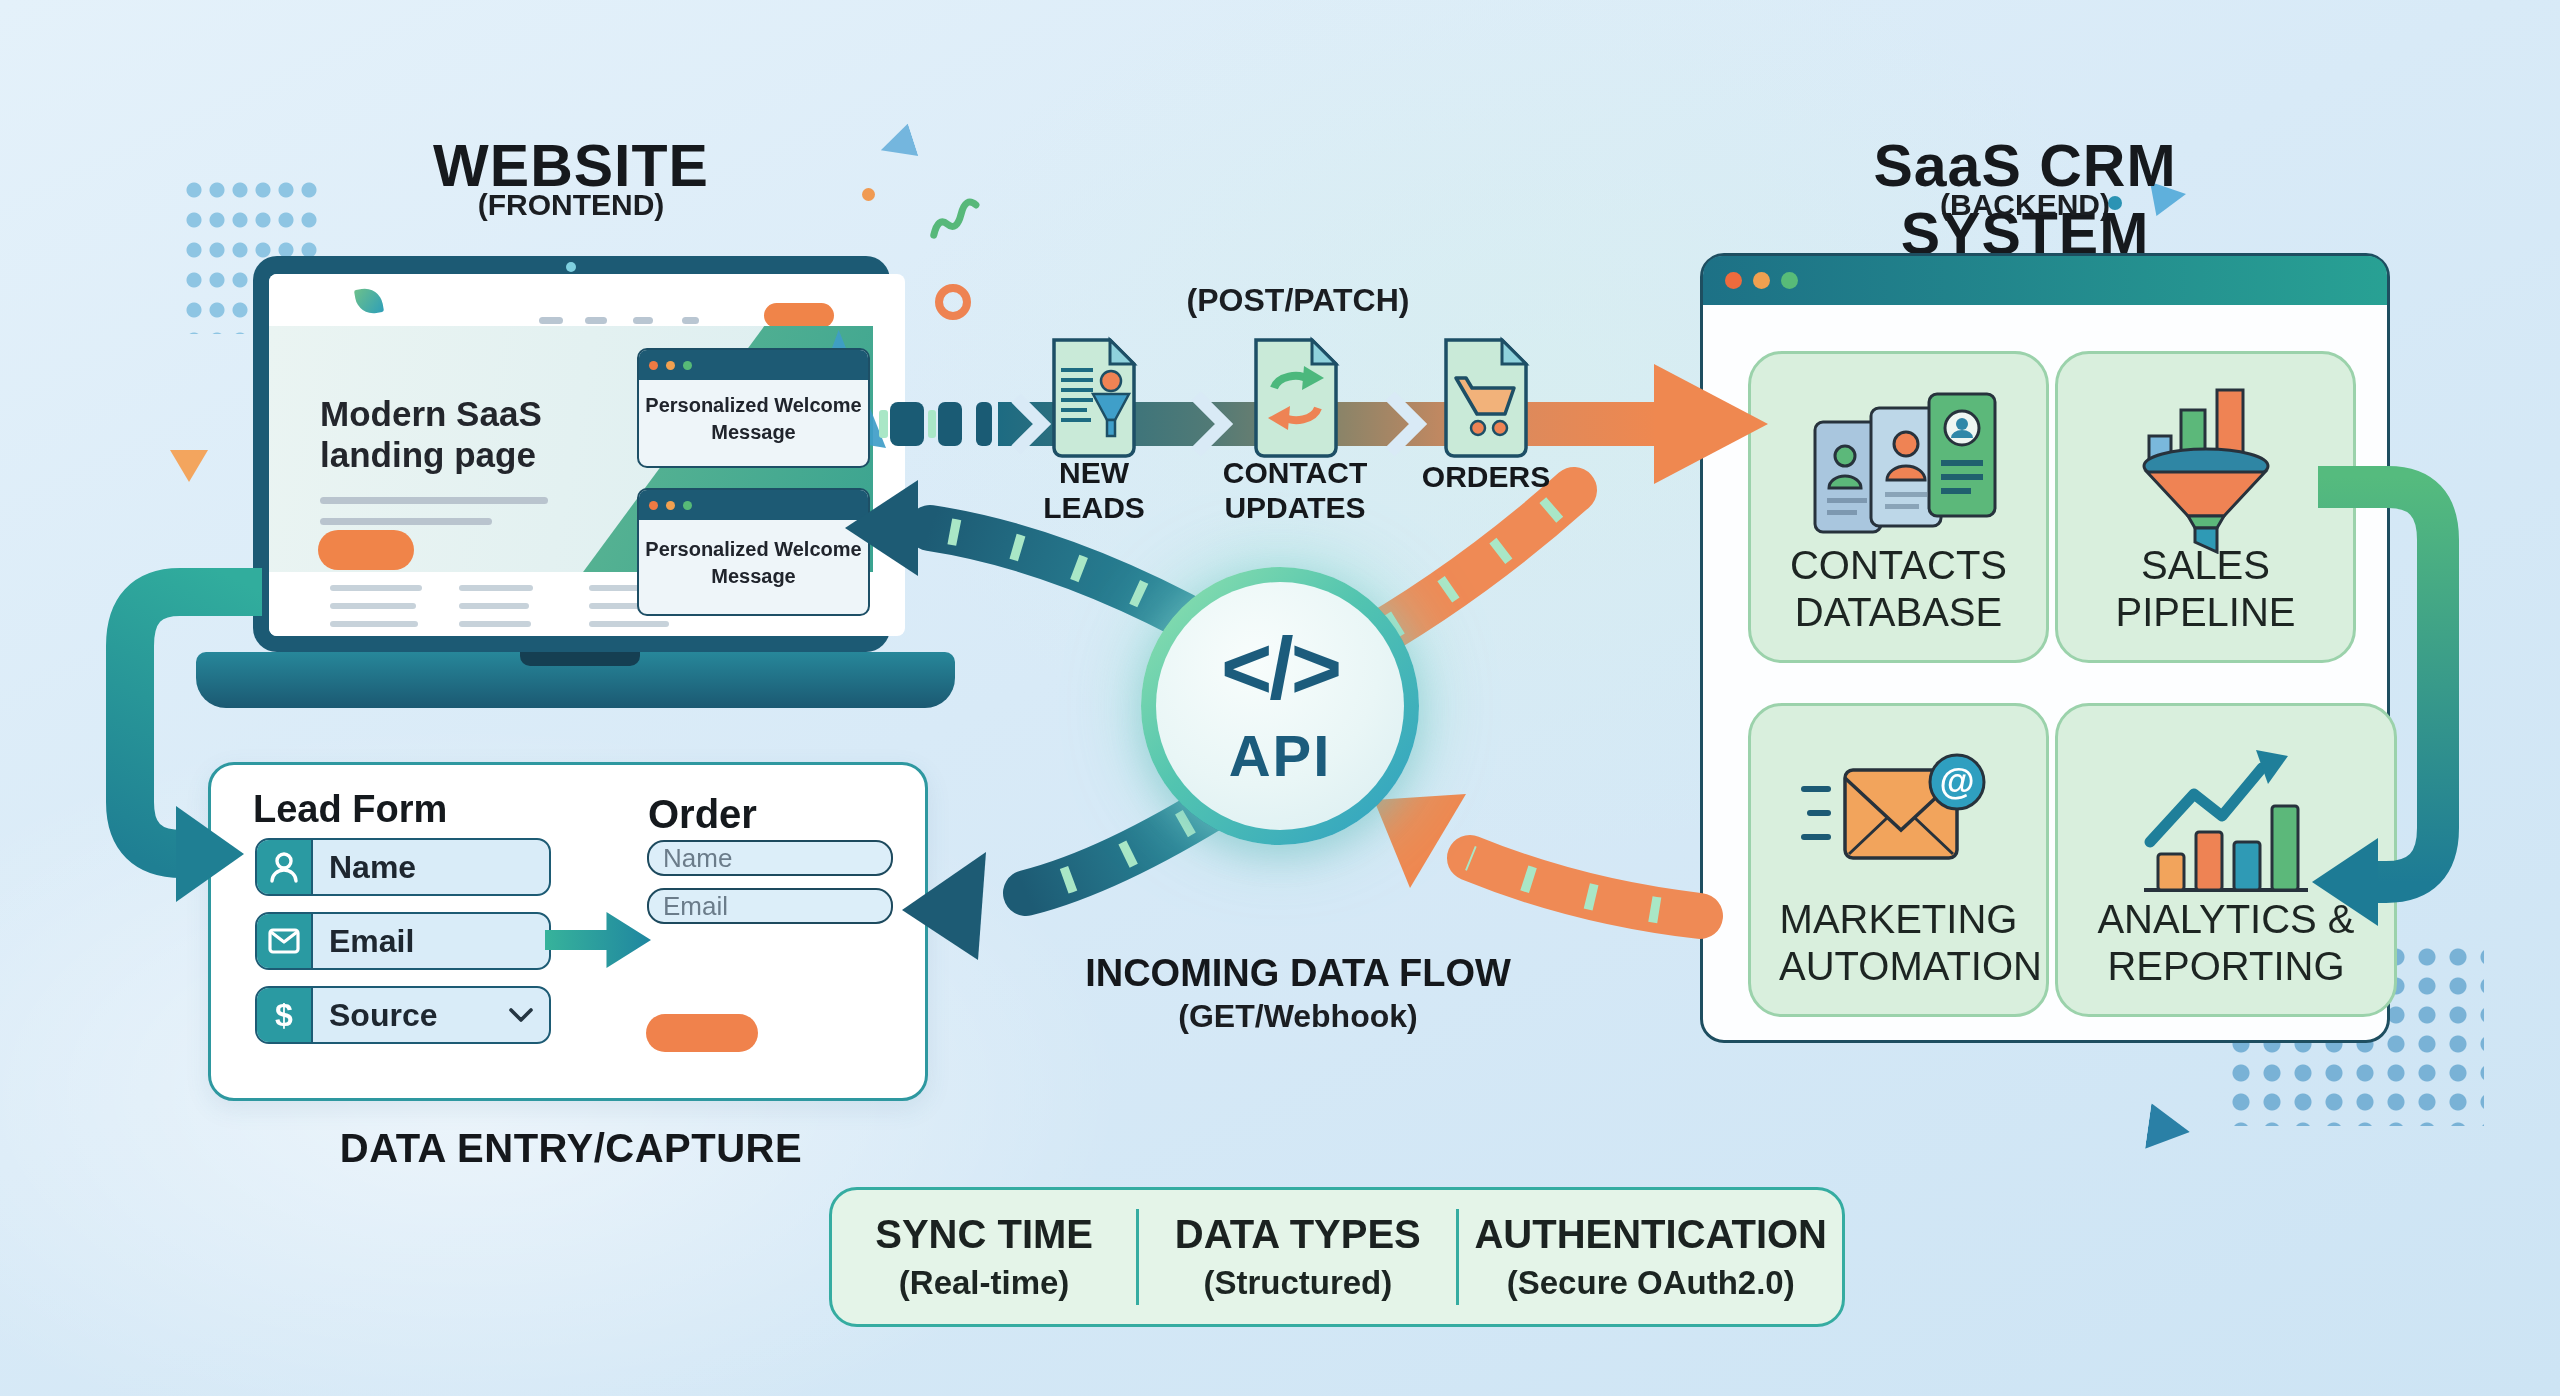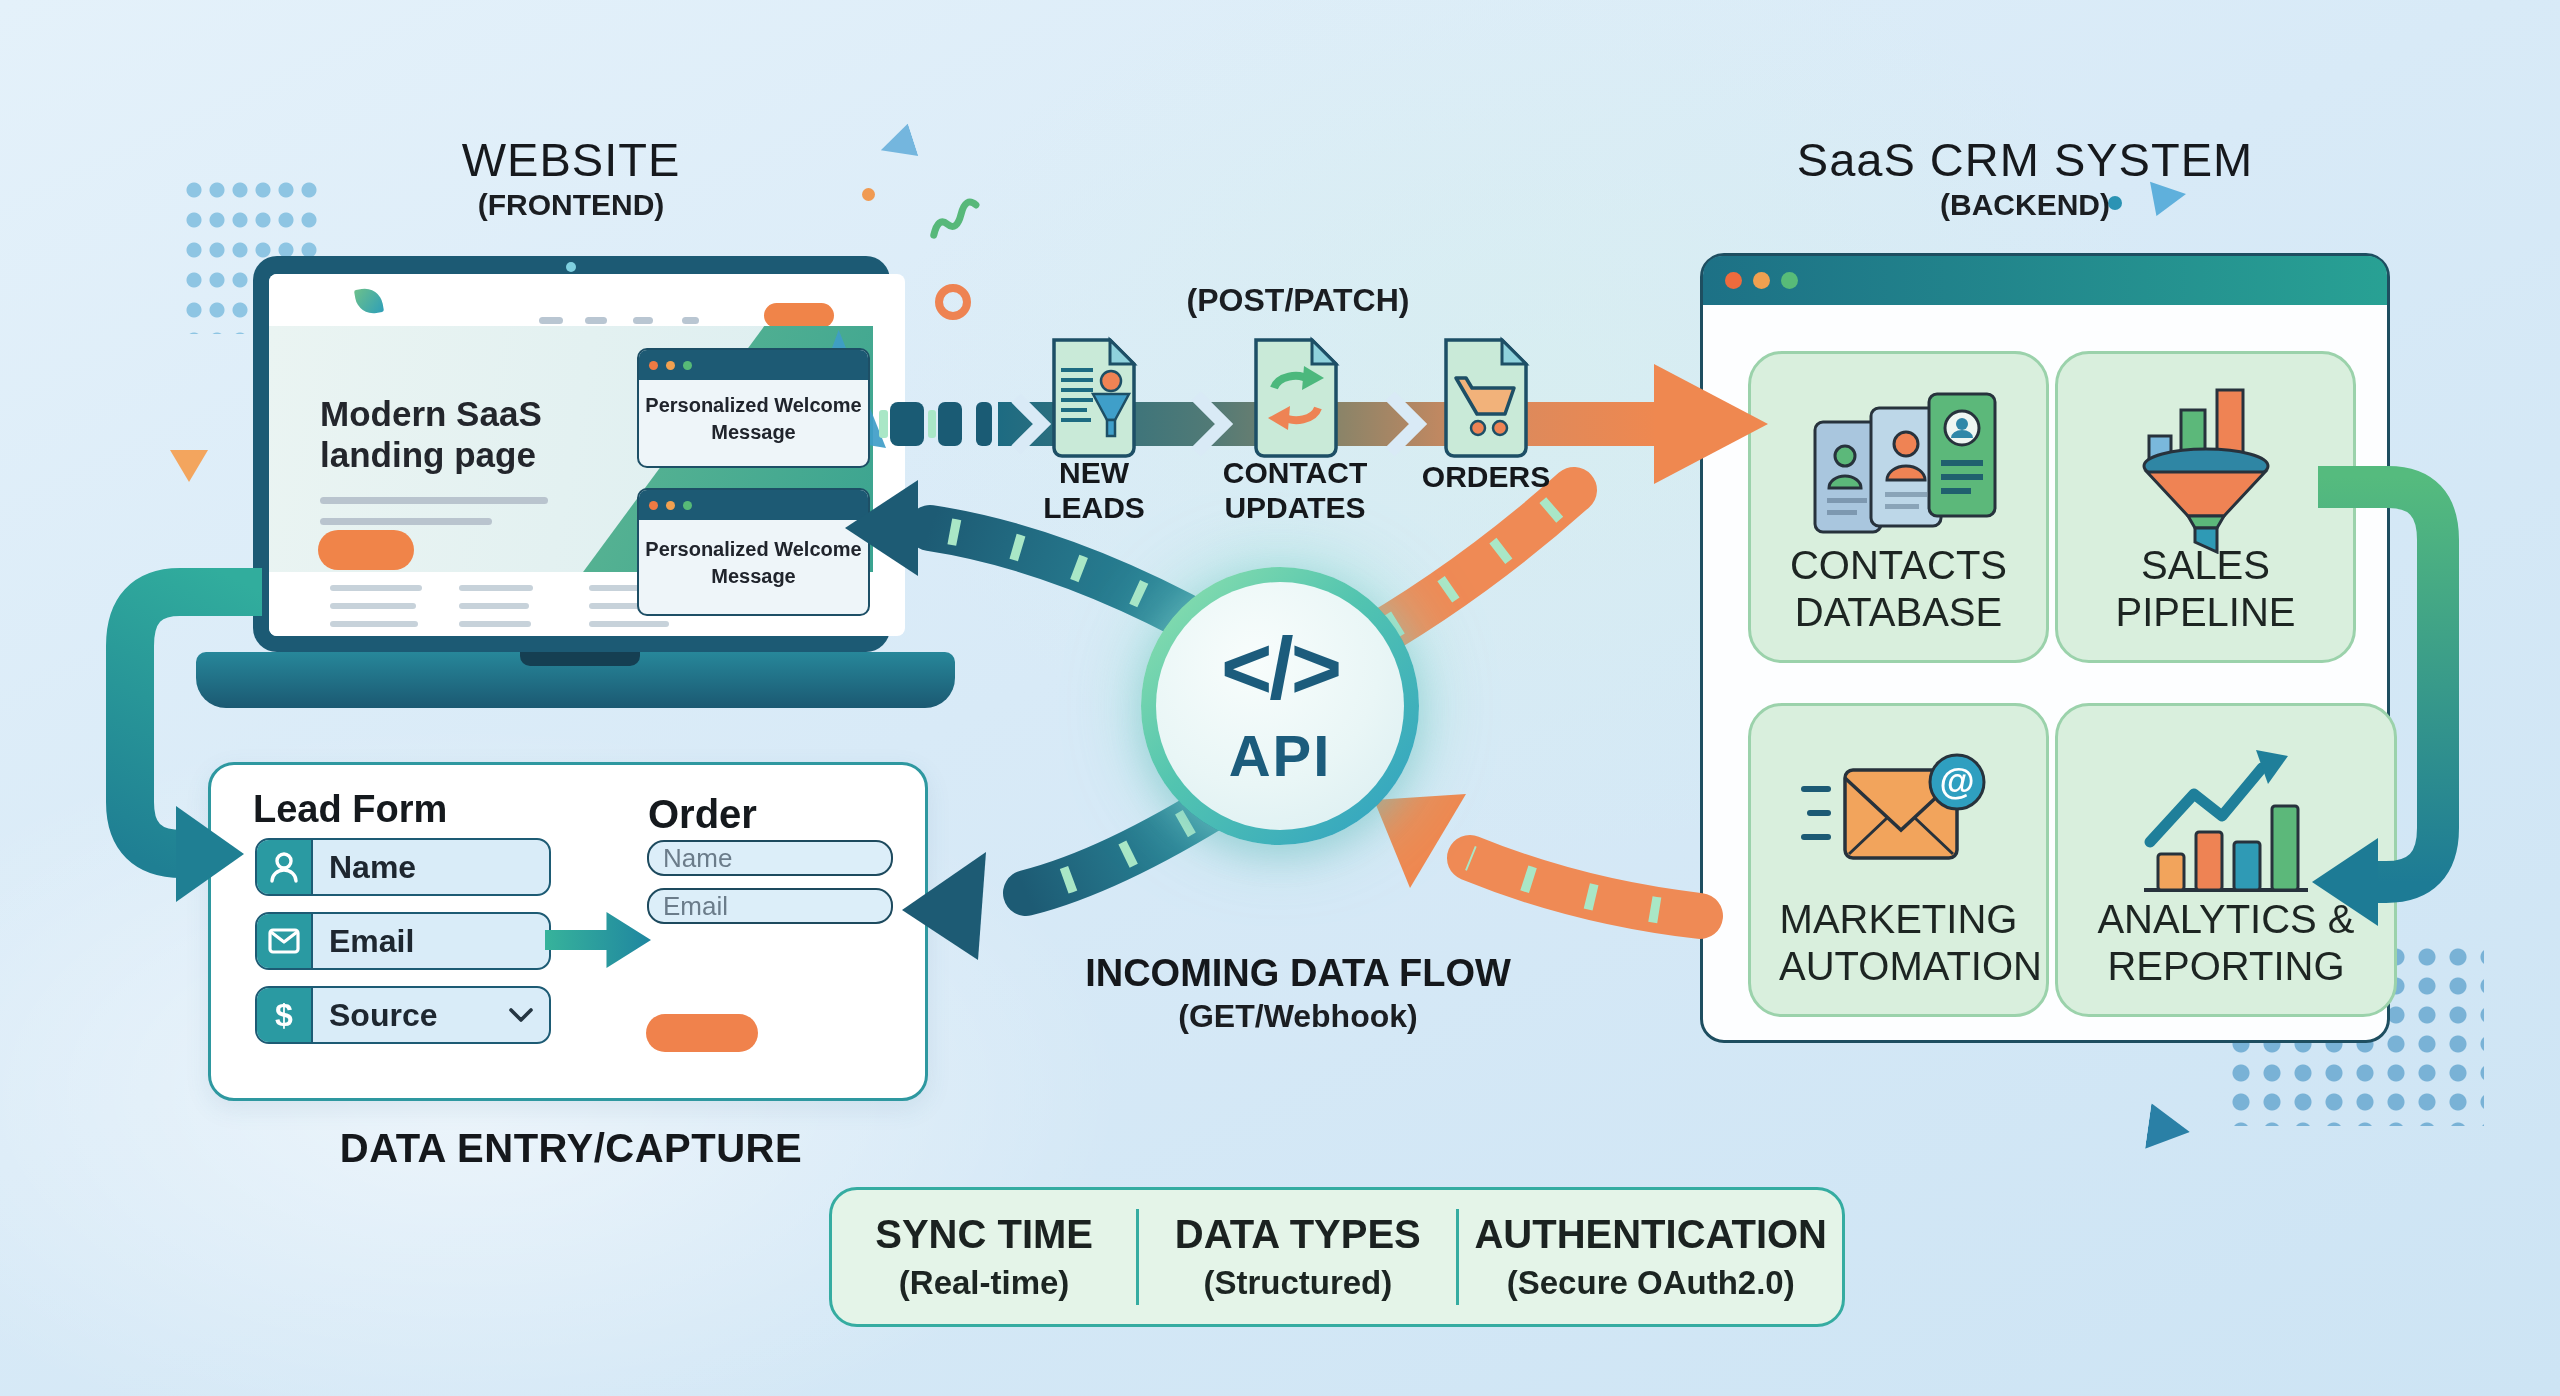--- a/index.html
+++ b/index.html
@@ -6,21 +6,21 @@
   .stage{
     position:relative;width:2560px;height:1396px;overflow:hidden;
     font-family:"Liberation Sans",sans-serif;color:#1a1d21;
     background:
       radial-gradient(ellipse 950px 520px at 18% 78%, rgba(255,255,255,.55), rgba(255,255,255,0) 70%),
       radial-gradient(ellipse 900px 650px at 60% 28%, rgba(214,240,236,.55), rgba(214,240,236,0) 72%),
       linear-gradient(155deg,#e4f1fa 0%,#d8eaf7 45%,#cde4f4 100%);
   }
   .abs{position:absolute;}
   .ctr{text-align:center;}
-  .h1{font-weight:400;font-size:47px;letter-spacing:1px;color:#16191d;}
+  .h1{font-weight:700;font-size:59px;letter-spacing:1px;color:#16191d;}
   .h2{font-weight:700;font-size:30px;color:#1b1e22;}
   .flowTitle{font-weight:800;font-size:38px;color:#15181c;}
   .flowSub{font-weight:700;font-size:32px;color:#1b1e22;}
   .caption{font-weight:800;font-size:40px;color:#15181c;letter-spacing:.5px;}
   
   .dots-tl{left:186px;top:182px;width:138px;height:152px;
     background-image:radial-gradient(circle at 8px 8px,#8ec5e3 7px,transparent 8px);
     background-size:23px 30px;}
   .dots-br{left:2232px;top:948px;width:252px;height:178px;
     background-image:radial-gradient(circle at 9px 9px,#79b2d6 8px,transparent 9px);

